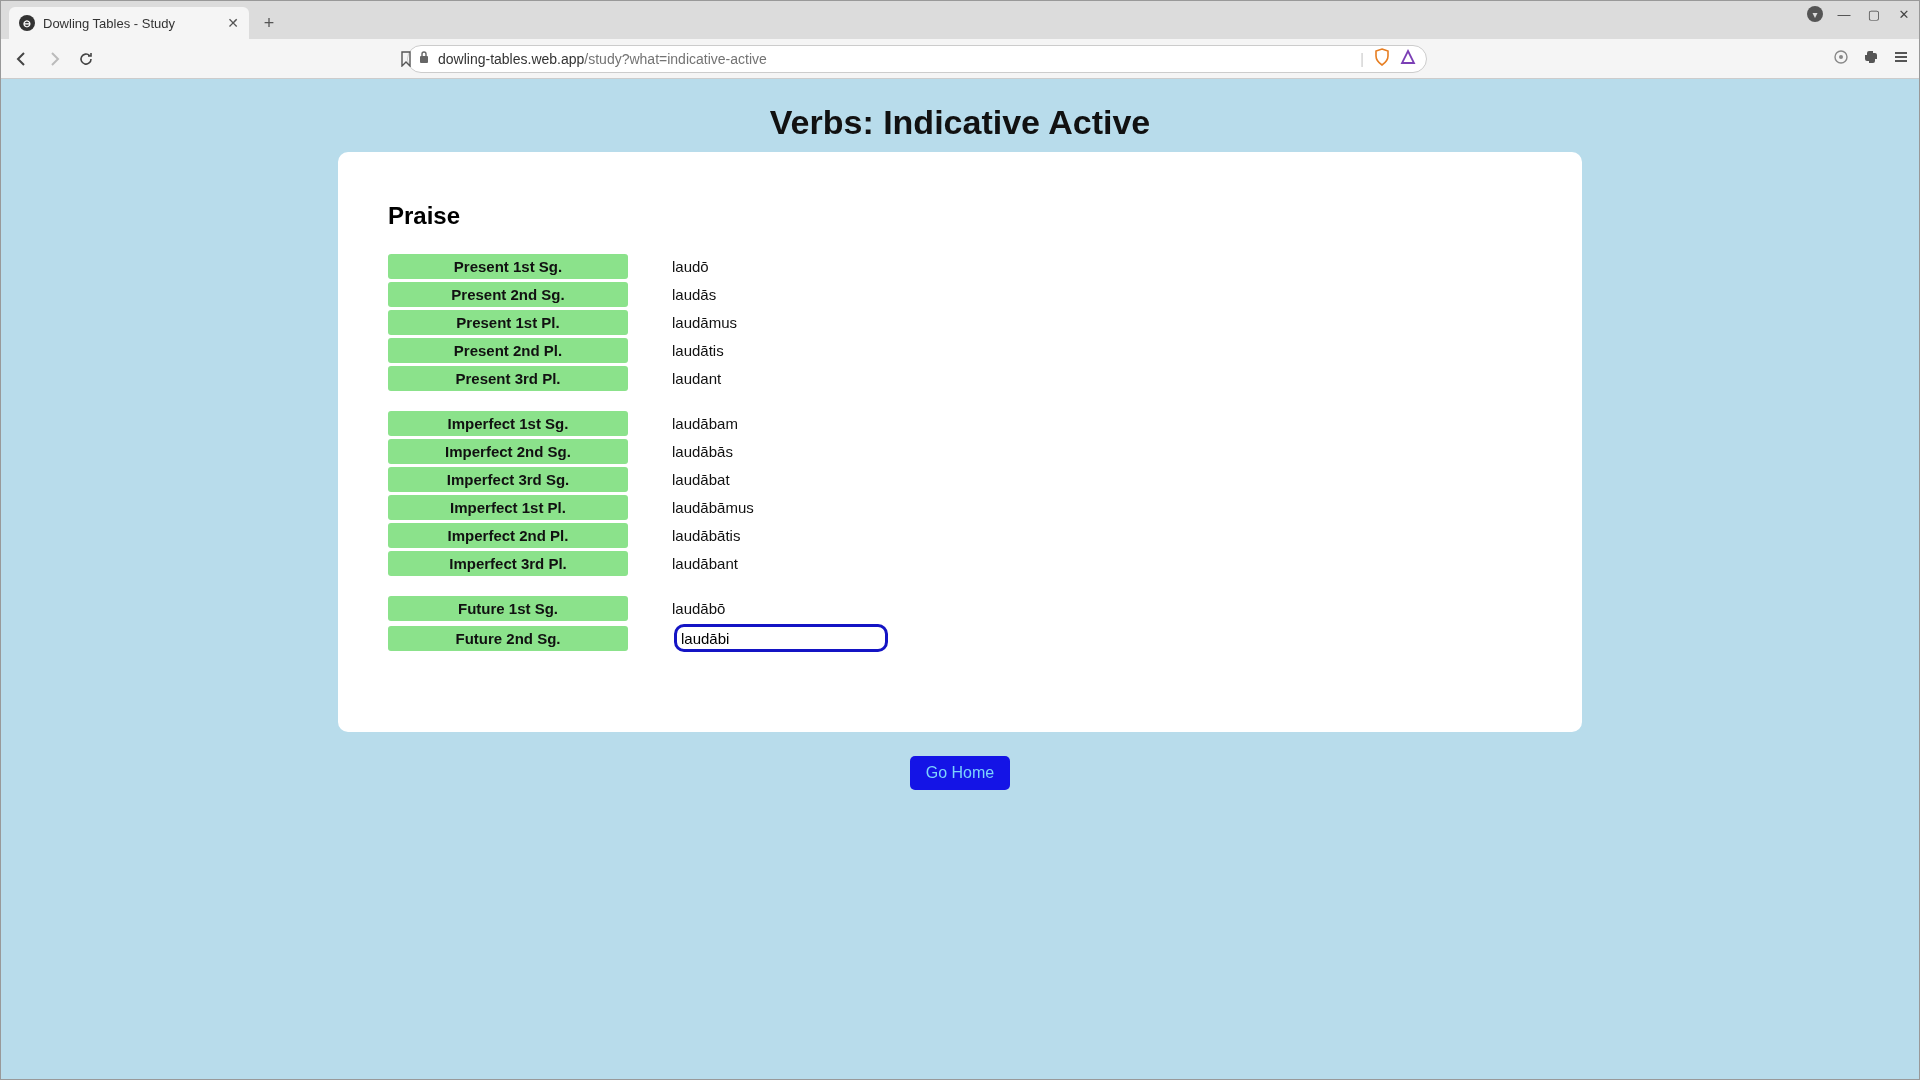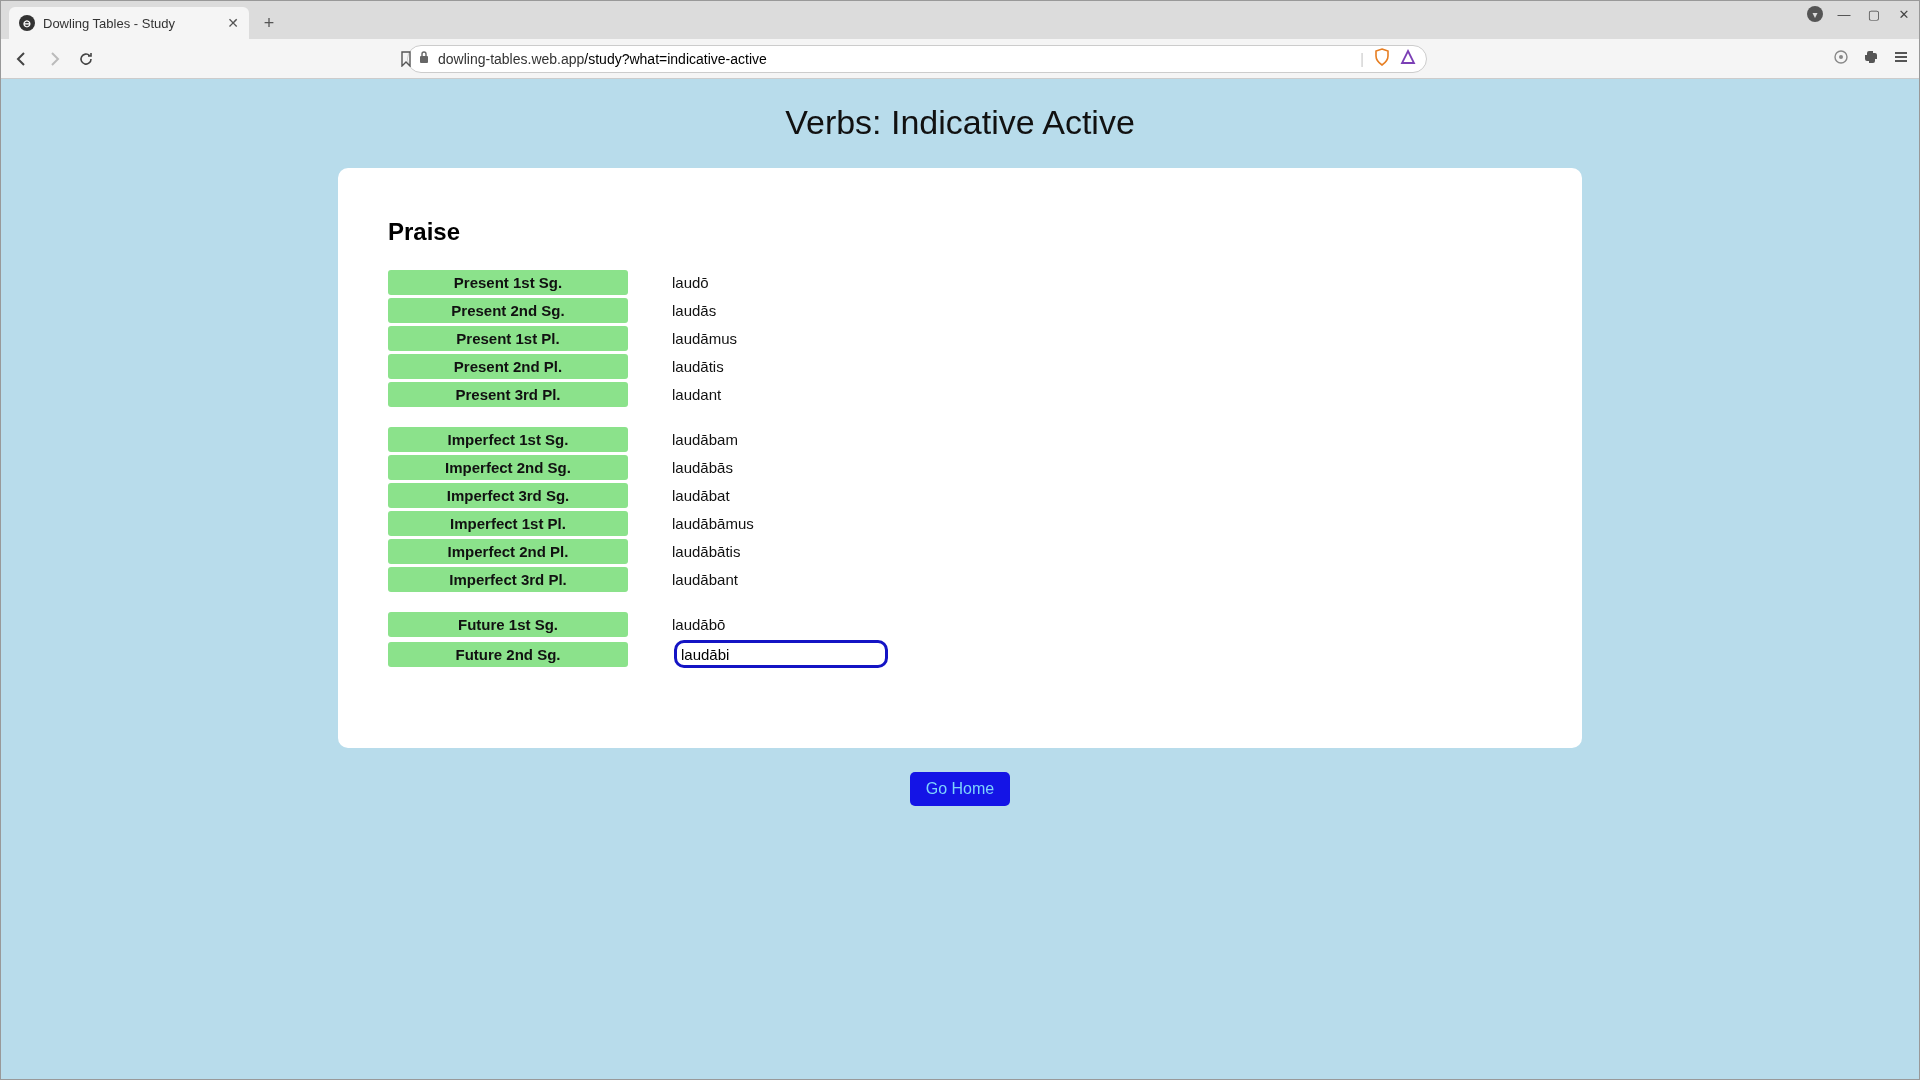--- a/index.html
+++ b/index.html
@@ -115,21 +115,21 @@
       gap: 8px;
       font-size: 14px;
       color: #999;
     }
     .bookmark-icon {
       position: absolute;
       left: 394px;
     }
     .addr-lock { color: #666; font-size: 12px; }
     .addr-domain { color: #333; margin-top: 19px; }
-    .addr-path { color: #000000; }
+    .addr-path { color: #737373; }
     .addr-right-icons {
       margin-left: auto;
       display: flex;
       gap: 10px;
       align-items: center;
     }
     .shield-icon { color: #e67e22; }
     .triangle-icon { color: #7b3fb5; }
     .right-toolbar {
       margin-left: auto;
@@ -142,23 +142,23 @@
       flex: 1;
       background: #b8dceb;
       overflow: auto;
       display: flex;
       flex-direction: column;
       align-items: center;
       padding-top: 24px;
     }
     .page-title {
       font-size: 34px;
-      font-weight: normal;
+      font-weight: bold;
       color: #111;
-      margin-bottom: 26px;
+      margin-bottom: 10px;
     }
     .card {
       background: #fff;
       border-radius: 10px;
       width: 1244px;
       padding: 50px 50px 60px 50px;
     }
     .card-heading {
       font-size: 24px;
       font-weight: bold;

